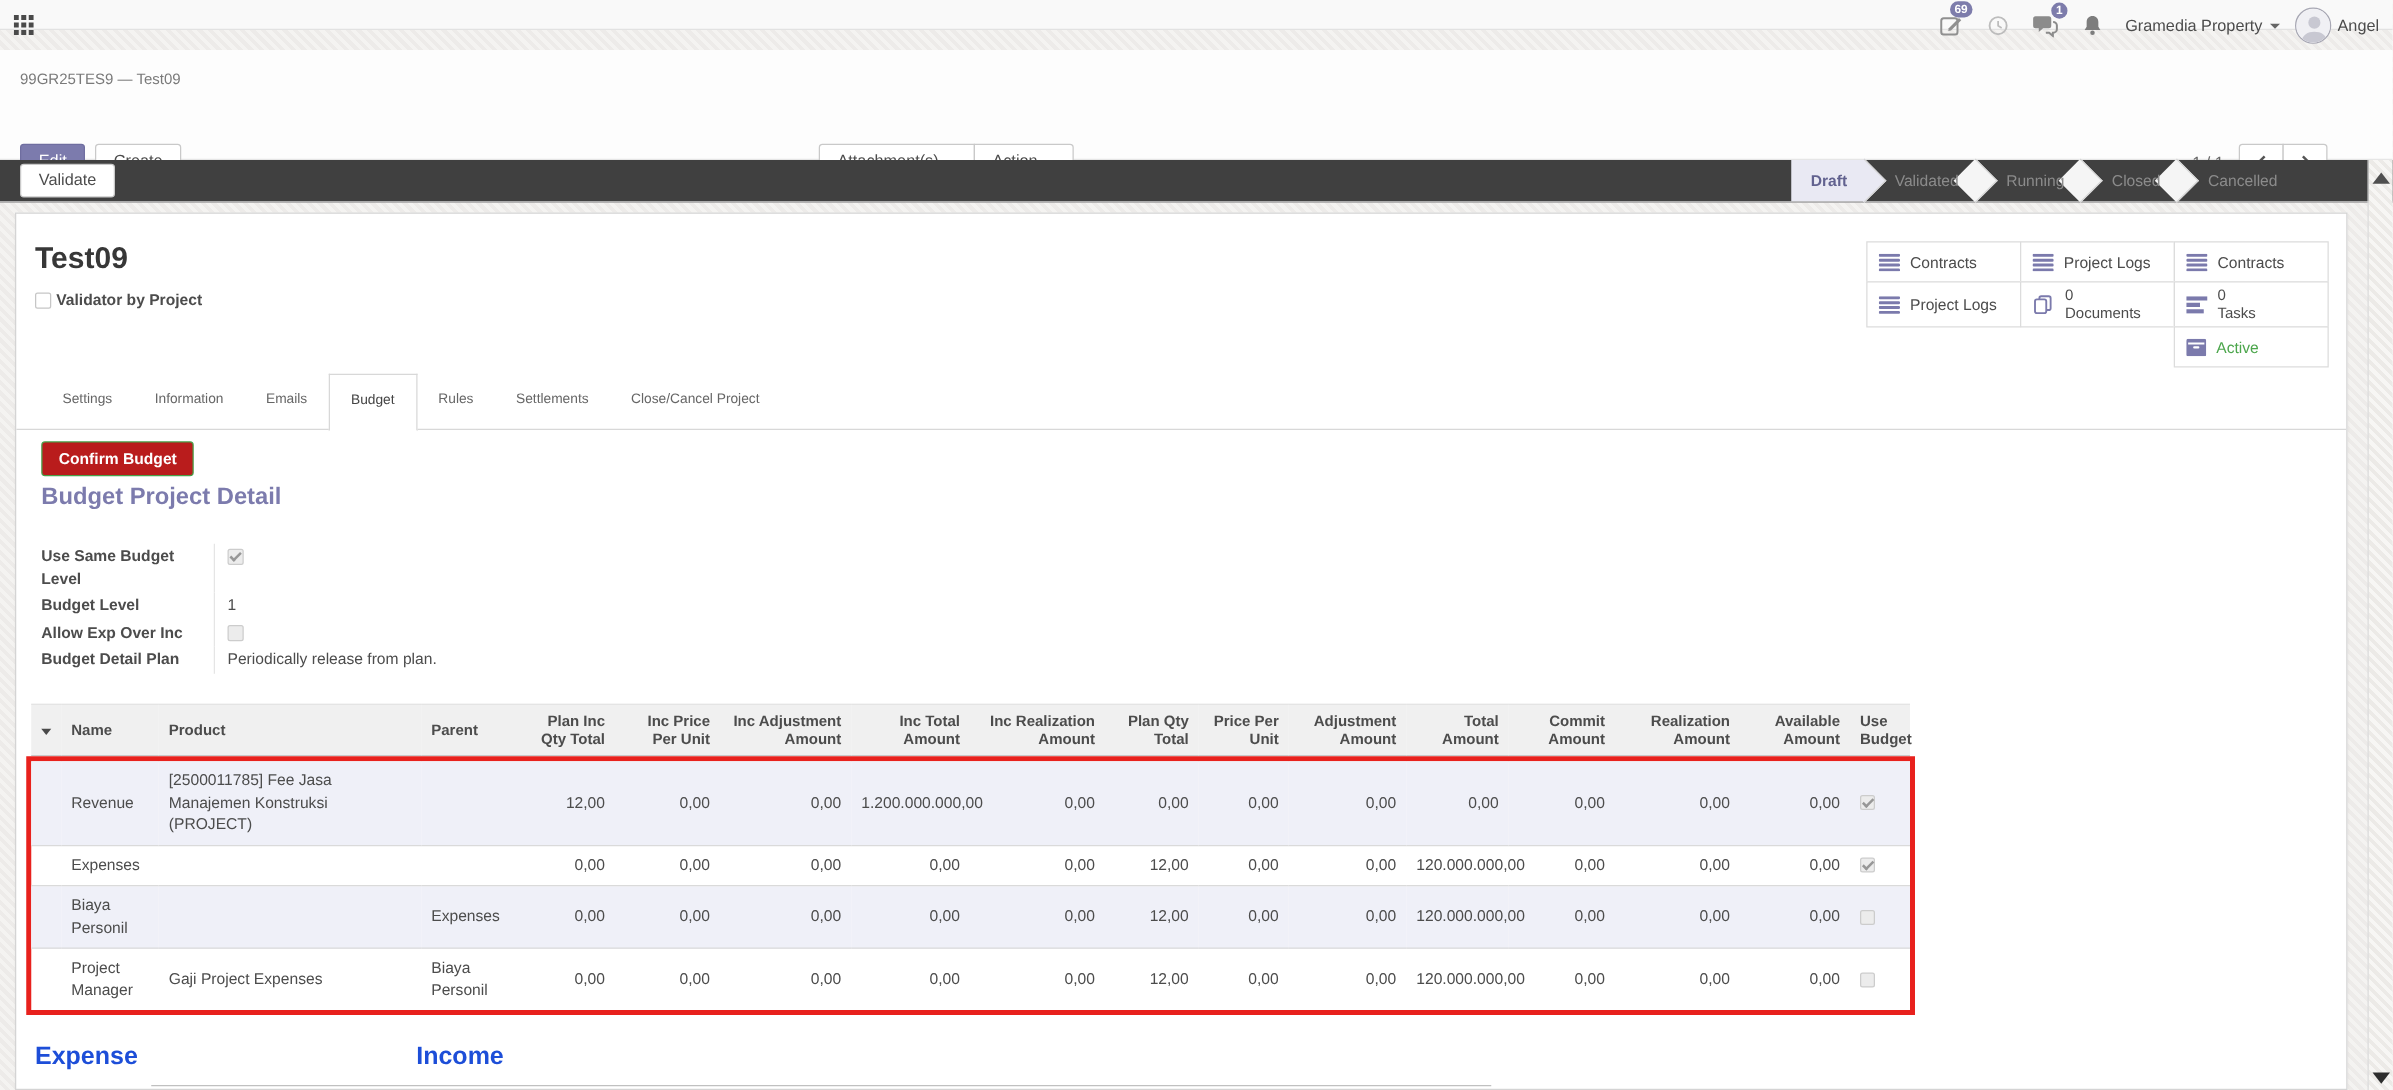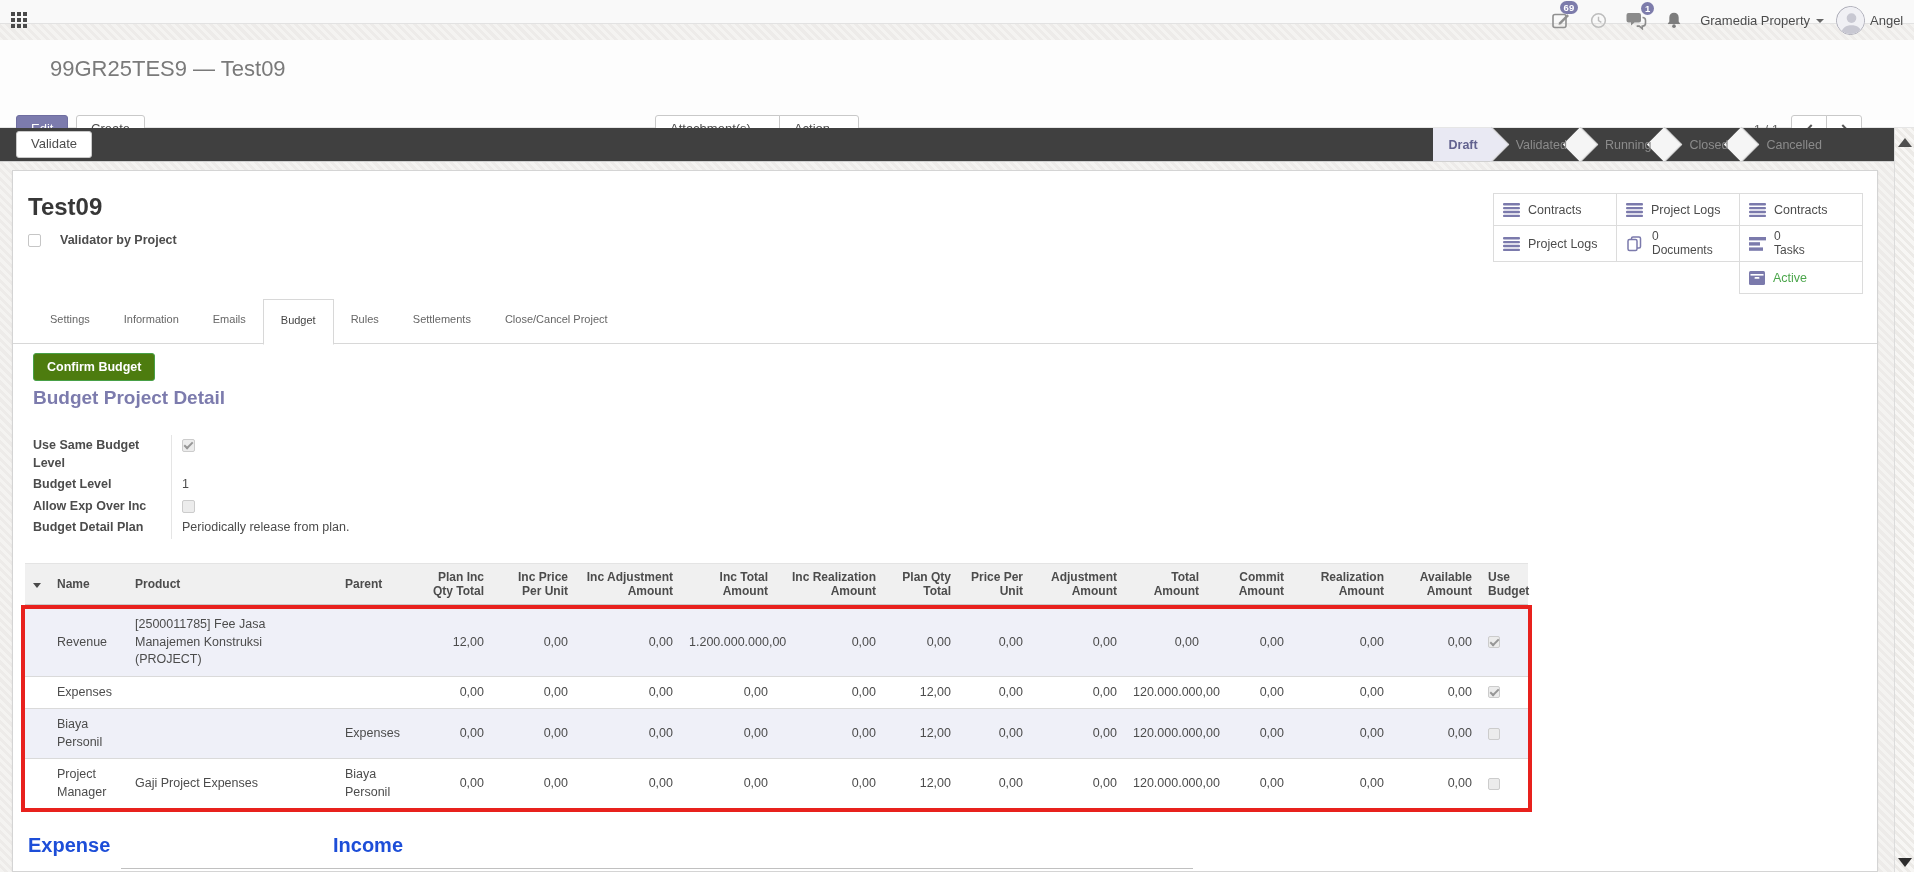--- a/index.html
+++ b/index.html
@@ -18,21 +18,21 @@
   .company { margin:0 12px 0 8px; color:#4c4c4c; cursor:pointer; white-space:nowrap; }
   .caret { display:inline-block; border-top:4px solid #666; border-left:4px solid transparent;
     border-right:4px solid transparent; margin-left:6px; vertical-align:middle; }
   .avatar { width:29px; height:29px; border-radius:50%; overflow:hidden; border:1px solid #a8a8b4;
     background:#f2f2f5; flex:none; cursor:pointer; }
   .user-name { margin-left:5px; width:44px; overflow:hidden; white-space:nowrap; color:#4c4c4c; }
 
   
   .control-panel { position:absolute; top:40px; left:0; width:100%; height:88px;
     background:#fdfdfd; border-bottom:1px solid #e6e6e6; z-index:20; }
-  .breadcrumb { padding:16px 0 0 16px; font-size:22px; color:#7a7a7a; cursor:pointer;margin-left:34px; }
+  .breadcrumb { padding:16px 0 0 16px; font-size:12px; color:#7a7a7a; cursor:pointer; }
   .btn { display:inline-block; border:1px solid #c9c9c9; background:#fff; color:#4c4c4c;
     font-size:13px; padding:5px 14px; border-radius:3px; cursor:pointer; line-height:1.3; }
   .btn.primary { background:#7c7bad; border-color:#6f6ea0; color:#fff; }
   .cp-left { position:absolute; left:16px; top:75px; }
   .cp-center { position:absolute; left:655px; top:75px; }
   .cp-center .btn { border-radius:0; }
   .cp-center .btn:first-child { border-radius:3px 0 0 3px; }
   .cp-center .btn:last-child { border-radius:0 3px 3px 0; margin-left:-1px; }
   .pager { position:absolute; right:52px; top:75px; display:flex; align-items:center; }
   .pager-count { margin-right:12px; color:#666; }
@@ -67,21 +67,21 @@
     border-left:7px solid transparent; border-right:7px solid transparent;
     border-bottom:9px solid #4f4f4f; }
   .scroll-down { position:absolute; bottom:5px; left:3px; width:0; height:0;
     border-left:7px solid transparent; border-right:7px solid transparent;
     border-top:9px solid #2d2d2d; }
 
   
   .sheet { position:absolute; top:170px; left:12px; width:1866px; height:702px;
     background:#fff; border:1px solid #d4d4d4; box-shadow:0 1px 2px rgba(0,0,0,.05); overflow:hidden; }
   .o-title { margin:22px 0 0 15px; font-size:24px; font-weight:bold; color:#373737; }
-  .cbline { margin:12px 0 0 15px; display:flex; align-items:center; gap:19px;
+  .cbline { margin:12px 0 0 15px; display:flex; align-items:center; gap:4px;
     font-weight:bold; color:#4c4c4c; font-size:12.5px; }
 
   .cb { display:inline-block; width:13px; height:13px; border:1px solid #c6c6c6; background:#fff;
     border-radius:2px; position:relative; flex:none; vertical-align:middle; }
   .cb.disabled { background:#ececec; border-color:#cccccc; }
   .cb.checked::after { content:""; position:absolute; left:1px; top:2px; width:7px; height:3px;
     border-left:2px solid #979797; border-bottom:2px solid #979797; transform:rotate(-45deg); }
 
   
   .sgrid { position:absolute; top:22px; right:14px; z-index:5; }
@@ -95,21 +95,21 @@
   .scount-wrap { display:flex; flex-direction:column; line-height:1.15; font-size:12px; }
   .sbtn .green { color:#4ca64c; }
 
   
   .tabs { display:flex; margin-top:52px; padding-left:20px; border-bottom:1px solid #d8d8d8; height:45px; }
   .tab { padding:13px 17px 0 17px; font-size:11px; color:#666; cursor:pointer;
     position:relative; top:1px; height:45px; }
   .tab.active { background:#fff; border:1px solid #d8d8d8; border-bottom:1px solid #fff;
     color:#444; top:0; height:46px; padding-top:14px; }
 
-  .confirm-btn { display:inline-block; margin:9px 0 0 20px; background:#4d7c0f; border:1px solid #48a048;
+  .confirm-btn { display:inline-block; margin:9px 0 0 20px; background:#b91c1c; border:1px solid #48a048;
     color:#fff; font-weight:bold; font-size:12.5px; padding:6px 13px; border-radius:3px; cursor:pointer; }
 
   .section-title { margin:6px 0 0 20px; font-size:19px; font-weight:bold; color:#7c7bad; }
 
   
   .fields { display:grid; grid-template-columns:138px auto; margin:26px 0 0 20px; width:430px; }
   .flabel { font-weight:bold; font-size:12.5px; color:#4c4c4c; padding:2px 10px 2px 0; line-height:1.4; }
   .fvalue { border-left:1px solid #e5e5e5; padding:2px 0 2px 10px; font-size:12.5px; line-height:1.4;
     display:flex; align-items:flex-start; }
   .fvalue .cb { margin-top:2px; }

